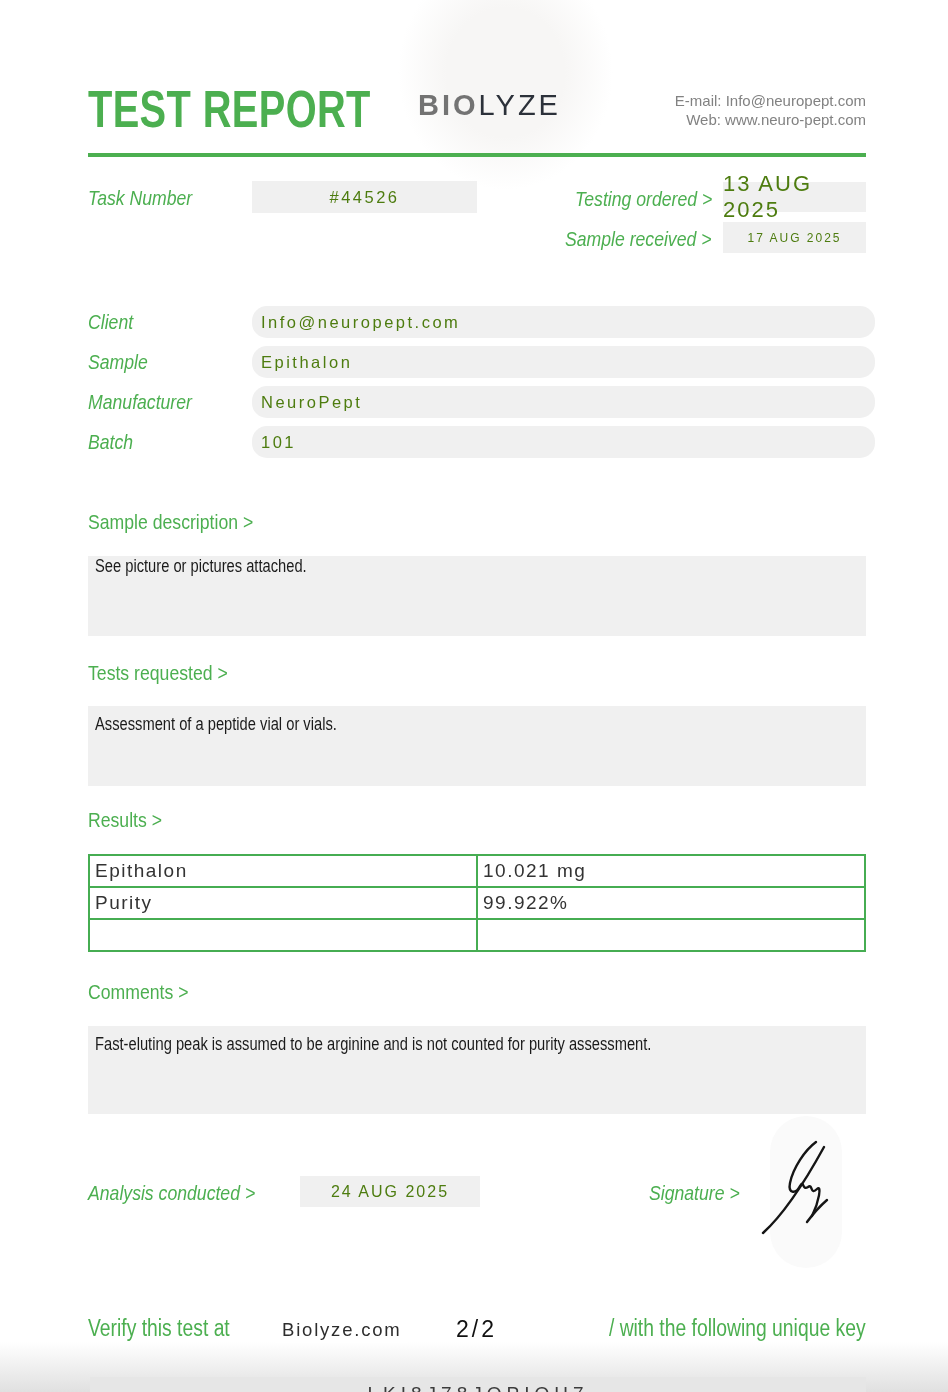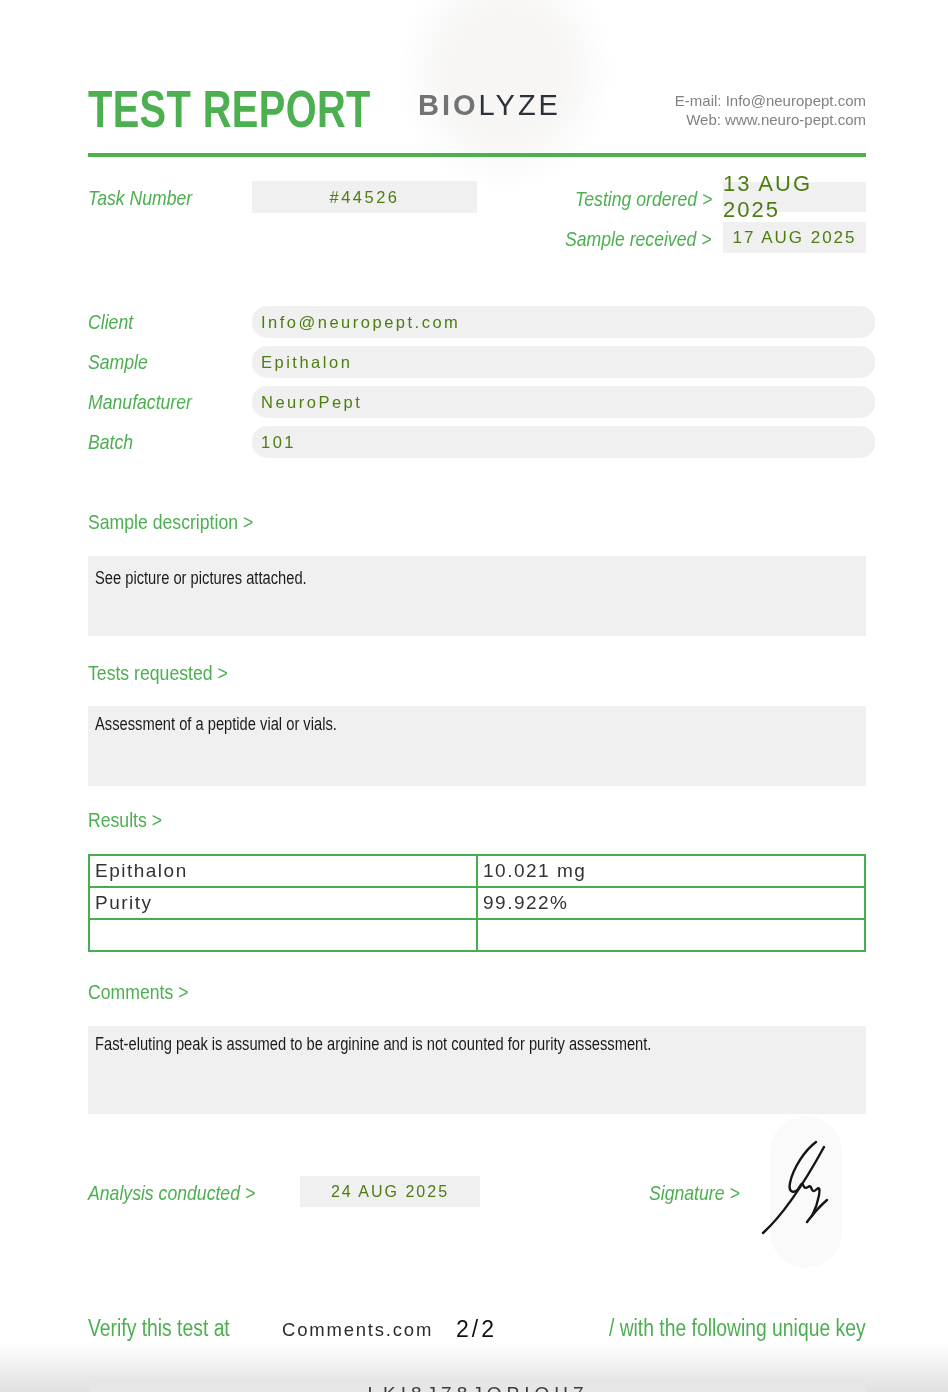--- a/index.html
+++ b/index.html
@@ -91,21 +91,21 @@
   <div class="abs label-green" style="right:236px; top:187px;">
     <span class="cond cond-r">Testing ordered  &gt;</span>
   </div>
   <div class="abs gbox value-box" style="left:723px; top:182px; width:143px; height:30px;">
     <span class="val" style="font-size:22px; letter-spacing:2px;">13 AUG 2025</span>
   </div>
   <div class="abs label-green" style="right:236px; top:227px;">
     <span class="cond cond-r">Sample received &gt;</span>
   </div>
   <div class="abs gbox value-box" style="left:723px; top:222px; width:143px; height:31px;">
-    <span class="val" style="font-size:17px; letter-spacing:2px;">17 AUG 2025</span>
+    <span class="val" style="font-size:12px; letter-spacing:2px;">17 AUG 2025</span>
   </div>
 
   <div class="abs label-green" style="left:88px; top:310px;">
     <span class="cond">Client</span>
   </div>
   <div class="abs gbox value-box-left" style="left:252px; top:306px; width:614px; height:32px;">
     <span class="val">Info@neuropept.com</span>
   </div>
 
   <div class="abs label-green" style="left:88px; top:350px;">
@@ -126,21 +126,21 @@
     <span class="cond">Batch</span>
   </div>
   <div class="abs gbox value-box-left" style="left:252px; top:426px; width:614px; height:32px;">
     <span class="val">101</span>
   </div>
 
   <div class="abs heading-green" style="left:88px; top:510px;">
     <span class="cond">Sample description &gt;</span>
   </div>
   <div class="abs gbox" style="left:88px; top:556px; width:778px; height:80px;">
-    <div class="box-body" style="padding:12px 0 0 7px;">
+    <div class="box-body" style="padding:0 0 0 7px;">
       <span class="cond">See picture or pictures attached.</span>
     </div>
   </div>
 
   <div class="abs heading-green" style="left:88px; top:661px;">
     <span class="cond">Tests requested &gt;</span>
   </div>
   <div class="abs gbox" style="left:88px; top:706px; width:778px; height:80px;">
     <div class="box-body" style="padding:8px 0 0 7px;">
       <span class="cond">Assessment of a peptide vial or vials.</span>
@@ -188,21 +188,21 @@
   <svg class="abs" style="left:750px; top:1130px;" width="94" height="110" viewBox="0 0 94 110">
     <path class="sig-svg" d="M66 12 C55 20 43 38 40 53 C38 63 45 65 50 56 C54 49 52 61 58 57 C63 53 60 66 67 59 C72 54 69 72 62 86"></path>
     <path class="sig-svg" d="M13 103 C34 84 57 48 74 17"></path>
     <path class="sig-svg" d="M57 92 C63 84 70 76 77 70"></path>
   </svg>
 
   <div class="abs footer-green" style="left:88px; top:1315px;">
     <span class="cond">Verify this test at</span>
   </div>
   <div class="abs footer-site" style="left:276px; top:1317px;">
-    <span>Comments.com</span>
+    <span>Biolyze.com</span>
   </div>
   <div class="abs footer-page" style="left:456px; top:1316px;">
     <span>2/2</span>
   </div>
   <div class="abs footer-green" style="right:82px; top:1315px;">
     <span class="cond cond-r">/ with the following unique key</span>
   </div>
   <div class="abs key-bar" style="left:90px; top:1358px; width:776px; height:34px;margin-top:19px;">
     <span>LKI8J78JOPIOH7</span>
   </div>

